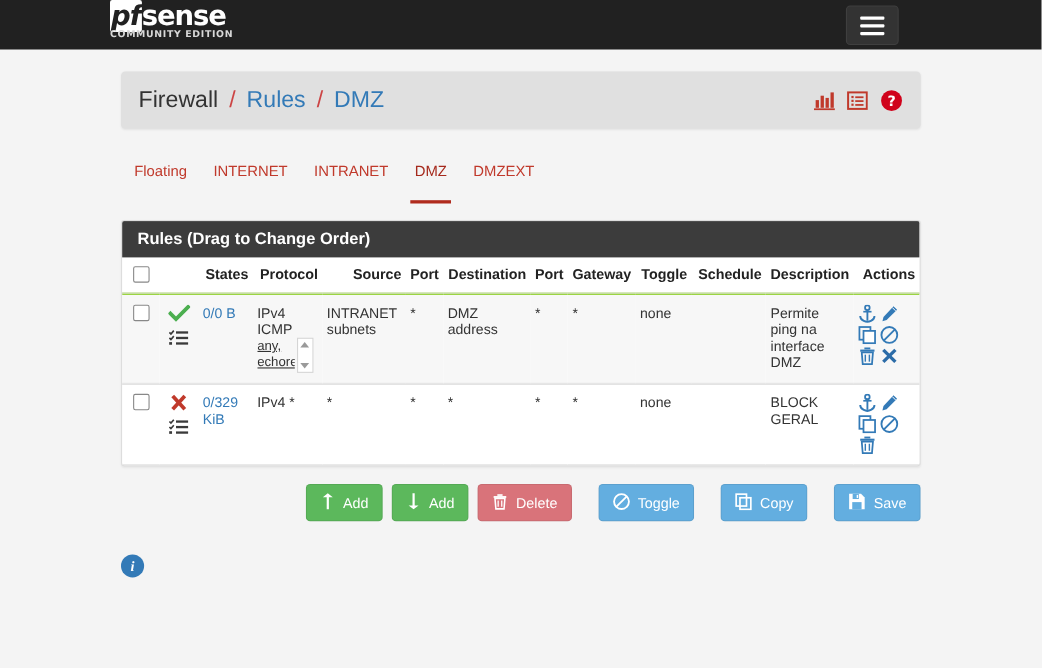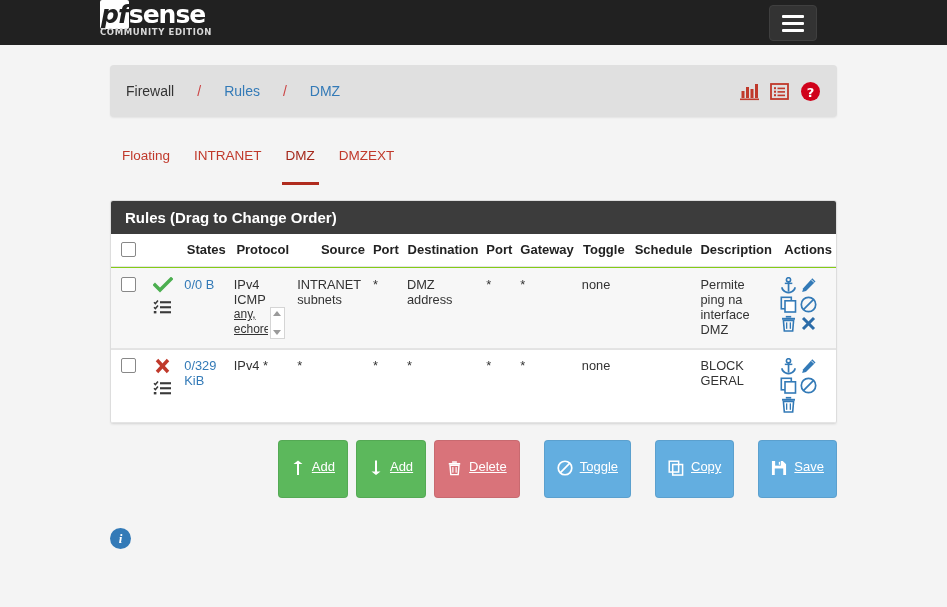--- a/index.html
+++ b/index.html
@@ -86,25 +86,25 @@
     margin: 20px 110px 0 110px;
     background: #e0e0e0;
     border-radius: 4px;
     height: 52px;
     display: flex;
     align-items: center;
     padding: 0 16px;
     box-shadow: 0 1px 2px rgba(0,0,0,0.07);
   }
   .crumb {
-    font-size: 14px;
+    font-size: 21px;
     color: #333;
     display: flex;
     align-items: baseline;
-    gap: 16px;
+    gap: 3px;
   }
   .crumb .sep {
     color: #c44;
     margin: 0 7px;
   }
   .crumb .link {
     color: #337ab7;
     cursor: pointer;
   }
   .crumb-icons {
@@ -276,29 +276,29 @@
 
   
   .btnbar {
     margin: 16px 110px 0 110px;
     display: flex;
     justify-content: flex-end;
     gap: 8px;
   }
   .btn {
     display: flex;
+    align-items: center;
     gap: 7px;
     color: #fff;
     font-size: 13px;
-    padding: 19px 12px;
+    padding: 7px 12px;
     border-radius: 4px;
     border: 1px solid rgba(0,0,0,0.08);
     cursor: pointer;
     line-height: 1;
-    text-decoration: underline;
   }
   .btn-green  { background: #5cb85c; }
   .btn-red    { background: #d9737a; }
   .btn-blue   { background: #63aee0; margin-left: 16px; }
   .btn-orange { background: #eaa94b; }
 
   .infobar {
     margin: 30px 110px 0 110px;
   }
   .info-icon {
@@ -367,20 +367,21 @@
         <svg width="21" height="21" viewBox="0 0 21 21">
           <circle cx="10.5" cy="10.5" r="9.5" fill="#d0021b"></circle>
           <text x="10.5" y="15.5" font-family="DejaVu Sans, sans-serif" font-size="13" font-weight="bold" fill="#ffffff" text-anchor="middle">?</text>
         </svg>
       </span>
     </div>
   </div>
 
   <div class="tabs">
     <div class="tab">Floating</div>
+    <div class="tab">INTERNET</div>
     <div class="tab">INTRANET</div>
     <div class="tab active">DMZ</div>
     <div class="tab">DMZEXT</div>
   </div>
 
   <div class="panel">
     <div class="panel-head">Rules (Drag to Change Order)</div>
 
     <table class="rules">
       <thead>

